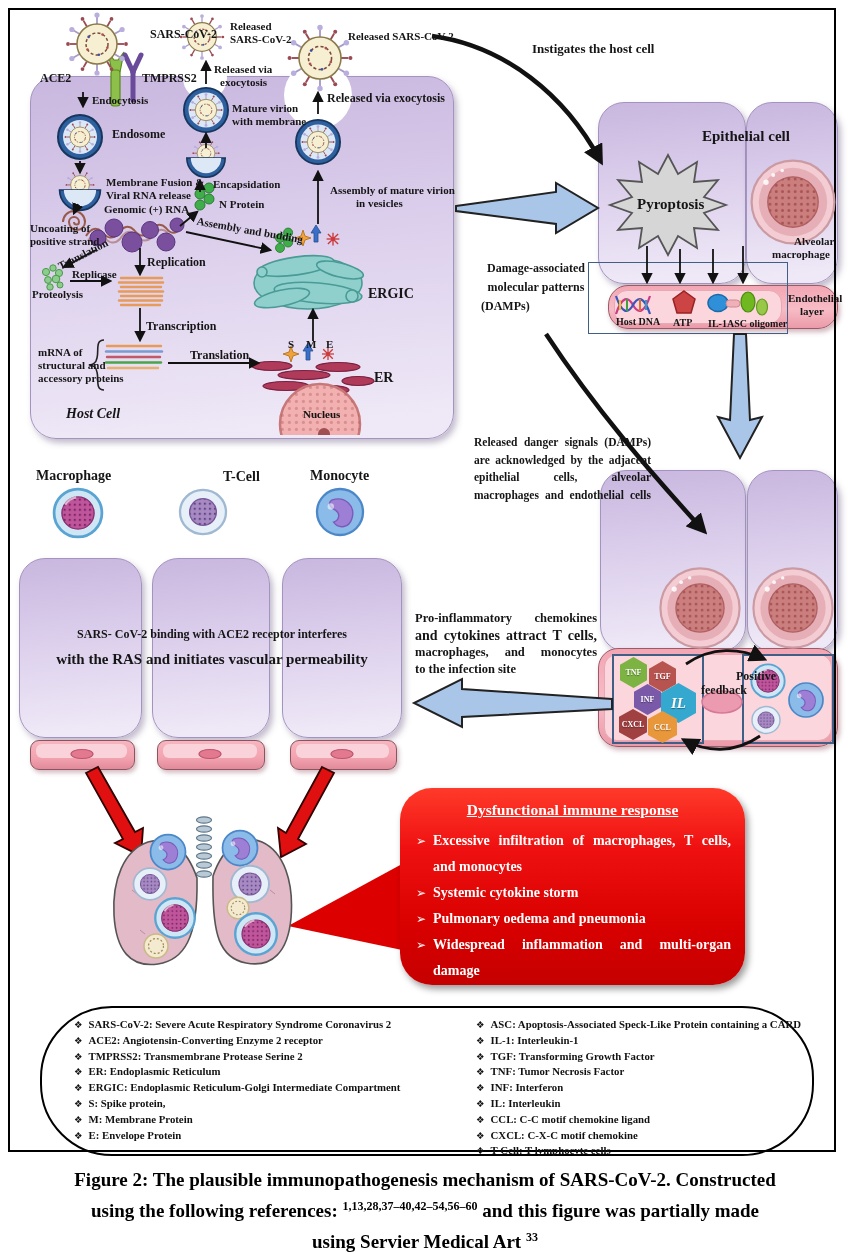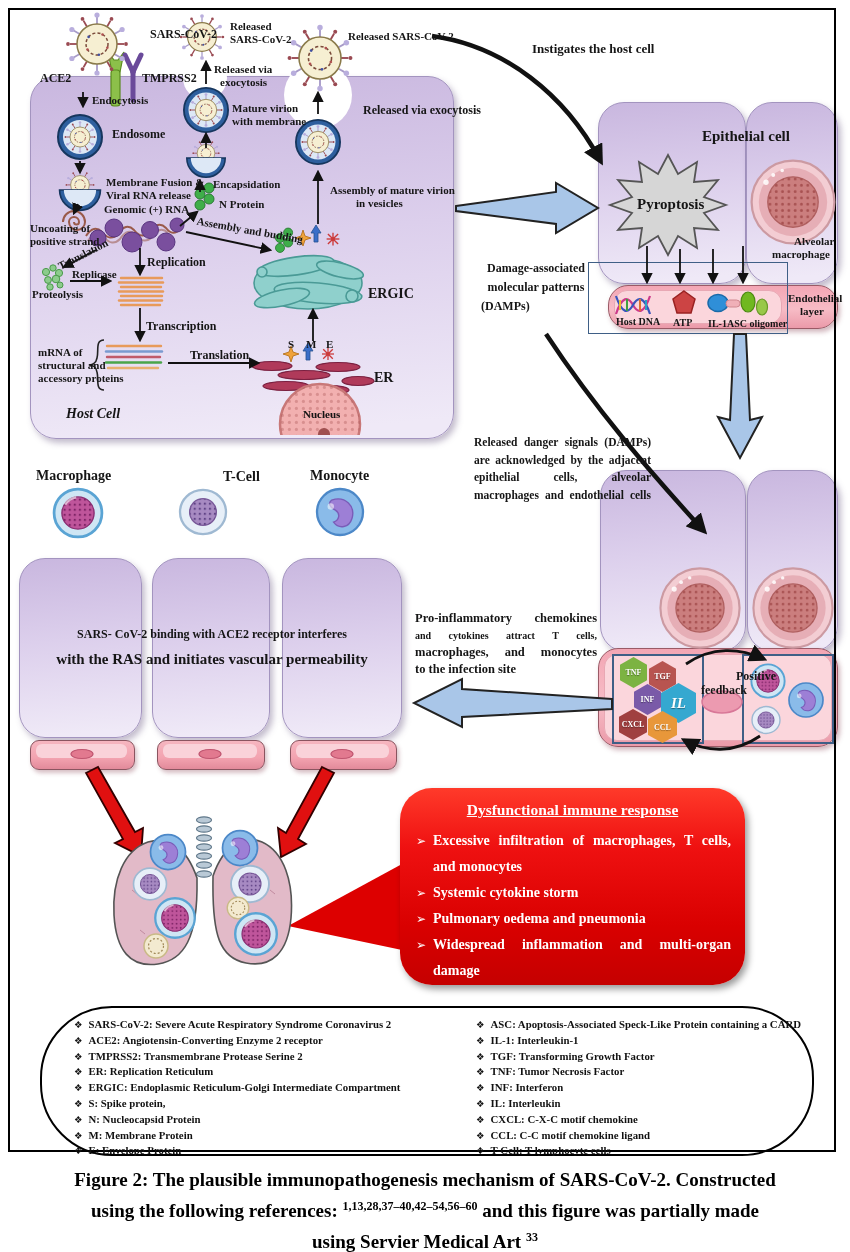--- a/index.html
+++ b/index.html
@@ -488,21 +488,21 @@
   <div class="lb" style="left:196px;top:224px;transform:rotate(10deg);">Assembly and budding</div>
   <div class="lb" style="left:219px;top:198px;">N Protein</div>
   <div class="lb" style="left:213px;top:178px;">Encapsidation</div>
   <div class="lb" style="left:232px;top:102px;">Mature virion</div>
   <div class="lb" style="left:232px;top:115px;">with membrane</div>
   <div class="lb" style="left:230px;top:20px;">Released</div>
   <div class="lb" style="left:230px;top:33px;">SARS-CoV-2</div>
   <div class="lb" style="left:214px;top:63px;">Released via</div>
   <div class="lb" style="left:220px;top:76px;">exocytosis</div>
   <div class="lb" style="left:348px;top:30px;">Released SARS-CoV-2</div>
-  <div class="lb s12" style="left:327px;top:104px;margin-left:36px;">Released via exocytosis</div>
+  <div class="lb s12" style="left:327px;top:92px;">Released via exocytosis</div>
   <div class="lb" style="left:330px;top:184px;">Assembly of mature virion</div>
   <div class="lb" style="left:356px;top:197px;">in vesicles</div>
   <div class="lb s13" style="left:532px;top:42px;">Instigates the host cell</div>
   <div class="lb s15" style="left:702px;top:128px;">Epithelial cell</div>
   <div class="lb s15" style="left:637px;top:196px;">Pyroptosis</div>
   <div class="lb" style="left:794px;top:235px;">Alveolar</div>
   <div class="lb" style="left:772px;top:248px;">macrophage</div>
   <div class="lb s12" style="left:481px;top:262px;width:110px;text-align:center;">Damage-associated</div>
   <div class="lb s12" style="left:481px;top:281px;width:110px;text-align:center;">molecular patterns</div>
   <div class="lb s12" style="left:481px;top:300px;width:110px;text-align:left;">(DAMPs)</div>
@@ -519,49 +519,48 @@
   <div class="lb s12" style="left:701px;top:684px;">feedback</div>
 
   <div class="abs" style="left:474px;top:434px;width:177px;">
     <div class="pl just" style="font-size:11.5px;line-height:17.5px;">Released danger signals (DAMPs)</div>
     <div class="pl just" style="font-size:11.5px;line-height:17.5px;">are acknowledged by the adjacent</div>
     <div class="pl just" style="font-size:11.5px;line-height:17.5px;">epithelial cells, alveolar</div>
     <div class="pl just" style="font-size:11.5px;line-height:17.5px;">macrophages and endothelial cells</div>
   </div>
   <div class="abs" style="left:415px;top:610px;width:182px;">
     <div class="pl just" style="font-size:12.5px;line-height:17px;">Pro-inflammatory chemokines</div>
-    <div class="pl just" style="font-size:10px;line-height:17px;font-family:Liberation Serif, serif;">and cytokines attract T cells,</div>
+    <div class="pl just" style="font-size:14px;line-height:17px;font-family:Liberation Serif, serif;">and cytokines attract T cells,</div>
     <div class="pl just" style="font-size:12.5px;line-height:17px;">macrophages, and monocytes</div>
     <div class="pl" style="font-size:12.5px;line-height:17px;">to the infection site</div>
   </div>
   <div class="abs" style="left:26px;top:622px;width:372px;text-align:center;">
     <div class="pl" style="font-size:12px;line-height:25px;">SARS- CoV-2 binding with ACE2 receptor interferes</div>
     <div class="pl" style="font-size:15px;line-height:25px;">with the RAS and initiates vascular permeability</div>
   </div>
 
   <div class="abs" style="left:74px;top:1017px;width:390px;">
     <div class="lrow"><span class="bl">❖</span><span>SARS-CoV-2: Severe Acute Respiratory Syndrome Coronavirus 2</span></div>
     <div class="lrow"><span class="bl">❖</span><span>ACE2: Angiotensin-Converting Enzyme 2 receptor</span></div>
     <div class="lrow"><span class="bl">❖</span><span>TMPRSS2: Transmembrane Protease Serine 2</span></div>
-    <div class="lrow"><span class="bl">❖</span><span>ER: Replication Reticulum</span></div>
+    <div class="lrow"><span class="bl">❖</span><span>ER: Endoplasmic Reticulum</span></div>
     <div class="lrow"><span class="bl">❖</span><span>ERGIC: Endoplasmic Reticulum-Golgi Intermediate Compartment</span></div>
     <div class="lrow"><span class="bl">❖</span><span>S: Spike protein,</span></div>
-    <div class="lrow"><span class="bl">❖</span><span>N: Nucleocapsid Protein</span></div>
     <div class="lrow"><span class="bl">❖</span><span>M: Membrane Protein</span></div>
     <div class="lrow"><span class="bl">❖</span><span>E: Envelope Protein</span></div>
   </div>
   <div class="abs" style="left:476px;top:1017px;width:340px;">
     <div class="lrow"><span class="bl">❖</span><span>ASC: Apoptosis-Associated Speck-Like Protein containing a CARD</span></div>
     <div class="lrow"><span class="bl">❖</span><span>IL-1: Interleukin-1</span></div>
     <div class="lrow"><span class="bl">❖</span><span>TGF: Transforming Growth Factor</span></div>
     <div class="lrow"><span class="bl">❖</span><span>TNF: Tumor Necrosis Factor</span></div>
     <div class="lrow"><span class="bl">❖</span><span>INF: Interferon</span></div>
     <div class="lrow"><span class="bl">❖</span><span>IL: Interleukin</span></div>
+    <div class="lrow"><span class="bl">❖</span><span>CCL: C-C motif chemokine ligand</span></div>
     <div class="lrow"><span class="bl">❖</span><span>CXCL: C-X-C motif chemokine</span></div>
-    <div class="lrow"><span class="bl">❖</span><span>CCL: C-C motif chemokine ligand</span></div>
     <div class="lrow"><span class="bl">❖</span><span>T-Cell: T lymphocyte cells</span></div>
   </div>
 
   <div class="caption">
     <div>Figure 2: The plausible immunopathogenesis mechanism of SARS-CoV-2. Constructed</div>
     <div><span>using the following references: </span><sup>1,13,28,37–40,42–54,56–60</sup><span> and this figure was partially made</span></div>
     <div><span>using Servier Medical Art </span><sup>33</sup></div>
   </div>
 </div>
 

